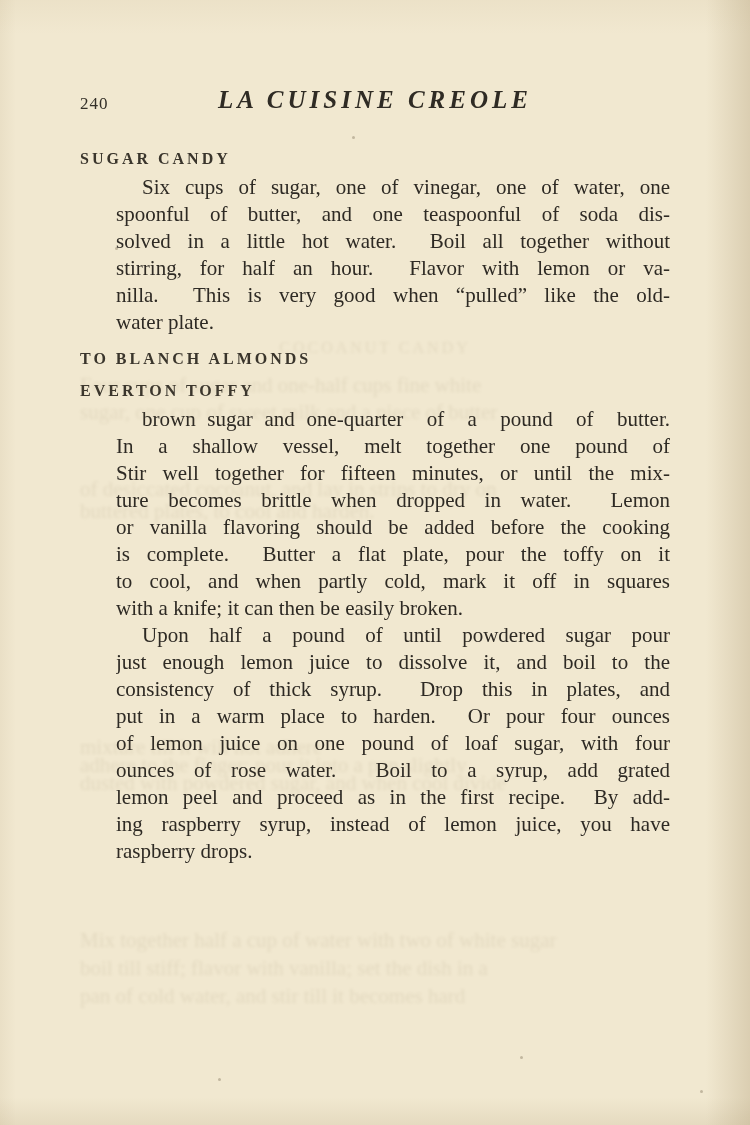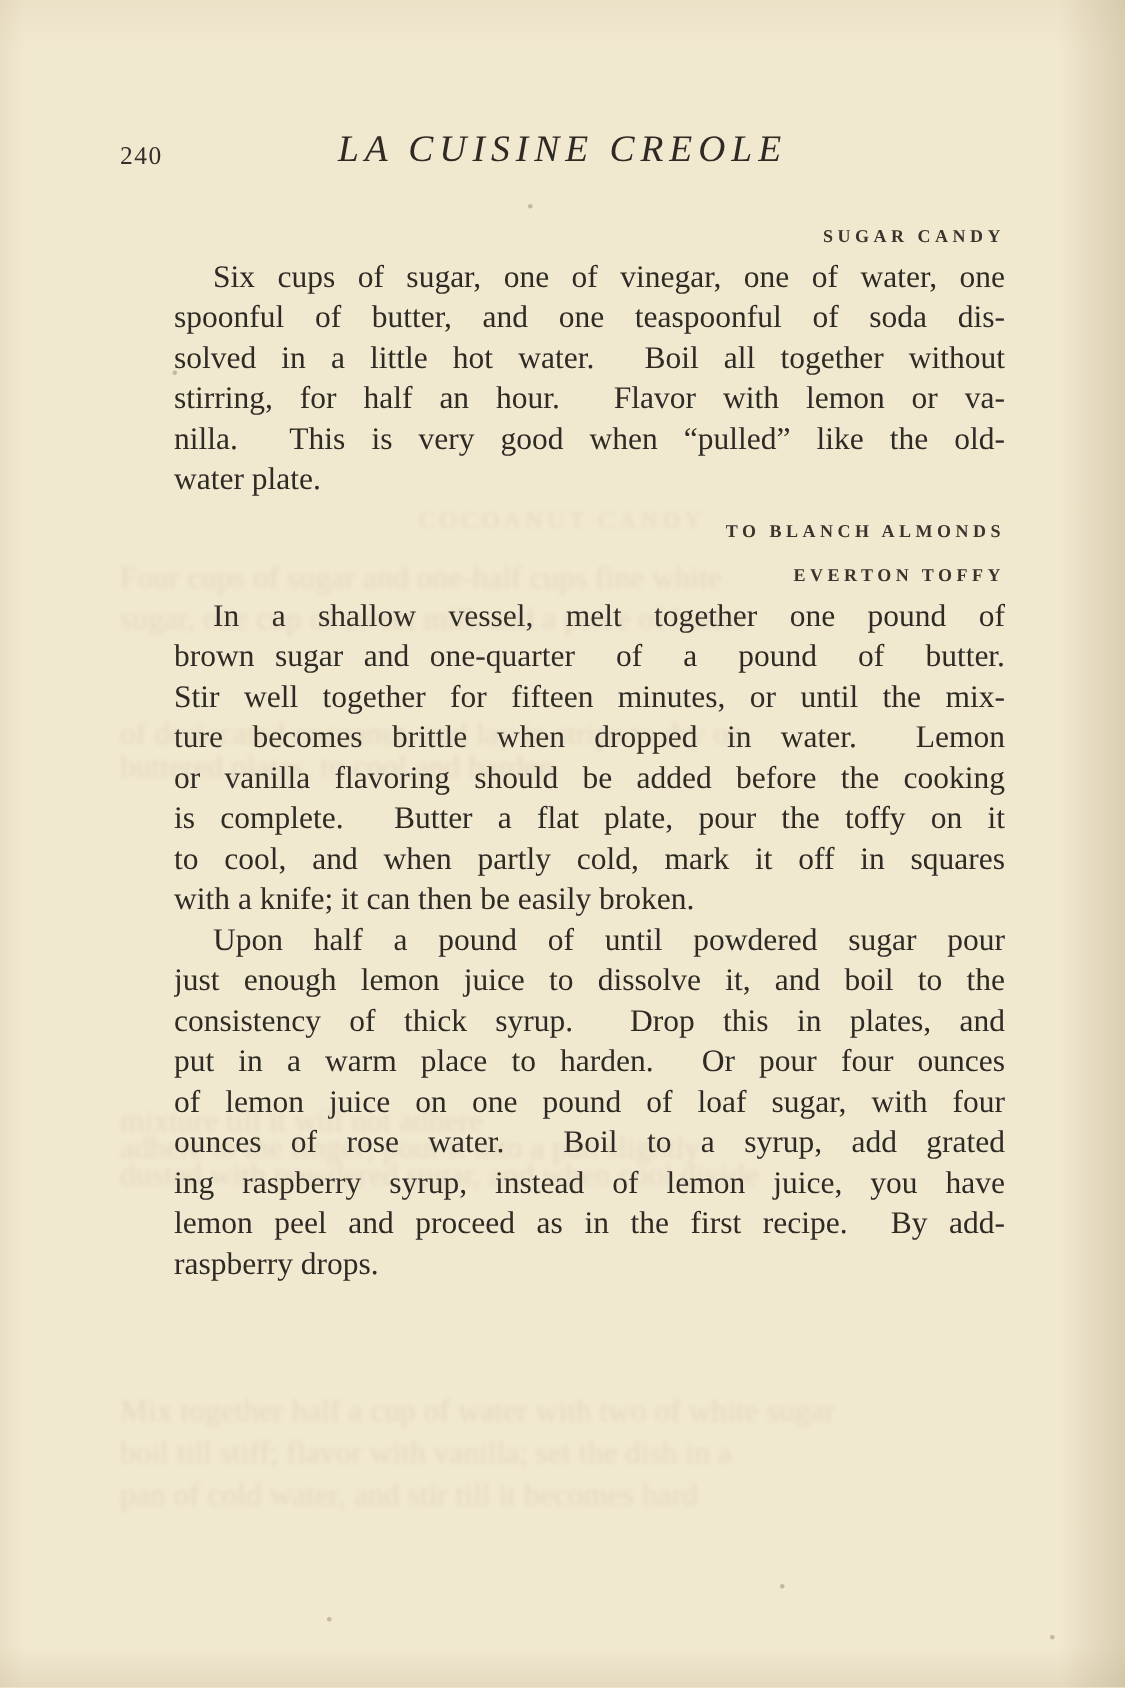--- a/index.html
+++ b/index.html
@@ -23,28 +23,28 @@
       #f1e8d0;
   }
   
   .runhead { position: relative; height: 34px; }
   .pagenum {
     position: absolute; left: 0; top: 8px;
     font-size: 17px; letter-spacing: 1px; color: #332f28;
   }
   .runtitle {
     margin: 0; text-align: center;
-    font-size: 25px; font-style: italic; font-weight: 400;
+    font-size: 25px; font-style: italic; font-weight: 700;
     letter-spacing: 4px; color: #2f2b24;
   }
   
   .recipe h2 {
     margin: 14px 0 6px 0;
-    text-align: right;
-    font-size: 12px; font-weight: 600;
+    text-align: left;
+    font-size: 16px; font-weight: 600;
     letter-spacing: 3px;
     color: #3a352c;
   }
   .recipe:first-child h2 { margin-top: 30px; }
   .para { margin: 0; }
   .line {
     height: 27px; line-height: 27px;
     font-size: 21px;
     white-space: pre-wrap;
     overflow: hidden;
@@ -108,40 +108,40 @@
           <div class="line">nilla.  This is very good when “pulled” like the old-</div>
           <div class="line">water plate.</div>
         </div>
       </section>
       <section class="recipe">
         <h2>TO BLANCH ALMONDS</h2>
       </section>
       <section class="recipe">
         <h2>EVERTON TOFFY</h2>
         <div class="para">
+          <div class="line">brown sugar and one-quarter  of  a  pound  of  butter.</div>
           <div class="line">In a shallow vessel, melt together one pound of</div>
-          <div class="line">brown sugar and one-quarter  of  a  pound  of  butter.</div>
           <div class="line">Stir well together for fifteen minutes, or until the mix-</div>
           <div class="line">ture becomes brittle when dropped in water.  Lemon</div>
           <div class="line">or vanilla flavoring should be added before the cooking</div>
           <div class="line">is complete.  Butter a flat plate, pour the toffy on it</div>
           <div class="line">to cool, and when partly cold, mark it off in squares</div>
           <div class="line">with a knife; it can then be easily broken.</div>
         </div>
       </section>
       <section class="recipe">
         <div class="para">
           <div class="line">Upon half a pound of until powdered sugar pour</div>
           <div class="line">just enough lemon juice to dissolve it, and boil to the</div>
           <div class="line">consistency of thick syrup.  Drop this in plates, and</div>
           <div class="line">put in a warm place to harden.  Or pour four ounces</div>
           <div class="line">of lemon juice on one pound of loaf sugar, with four</div>
           <div class="line">ounces of rose water.  Boil to a syrup, add grated</div>
+          <div class="line">lemon peel and proceed as in the first recipe.  By add-</div>
           <div class="line">ing raspberry syrup, instead of lemon juice, you have</div>
-          <div class="line">lemon peel and proceed as in the first recipe.  By add-</div>
           <div class="line">raspberry drops.</div>
         </div>
       </section>
     </div>
 
   <div id="speck-layer">
       <div class="speck" style="left: 352px; top: 136px;"></div>
       <div class="speck" style="left: 115px; top: 247px;"></div>
       <div class="speck" style="left: 218px; top: 1078px;"></div>
       <div class="speck" style="left: 520px; top: 1056px;"></div>

